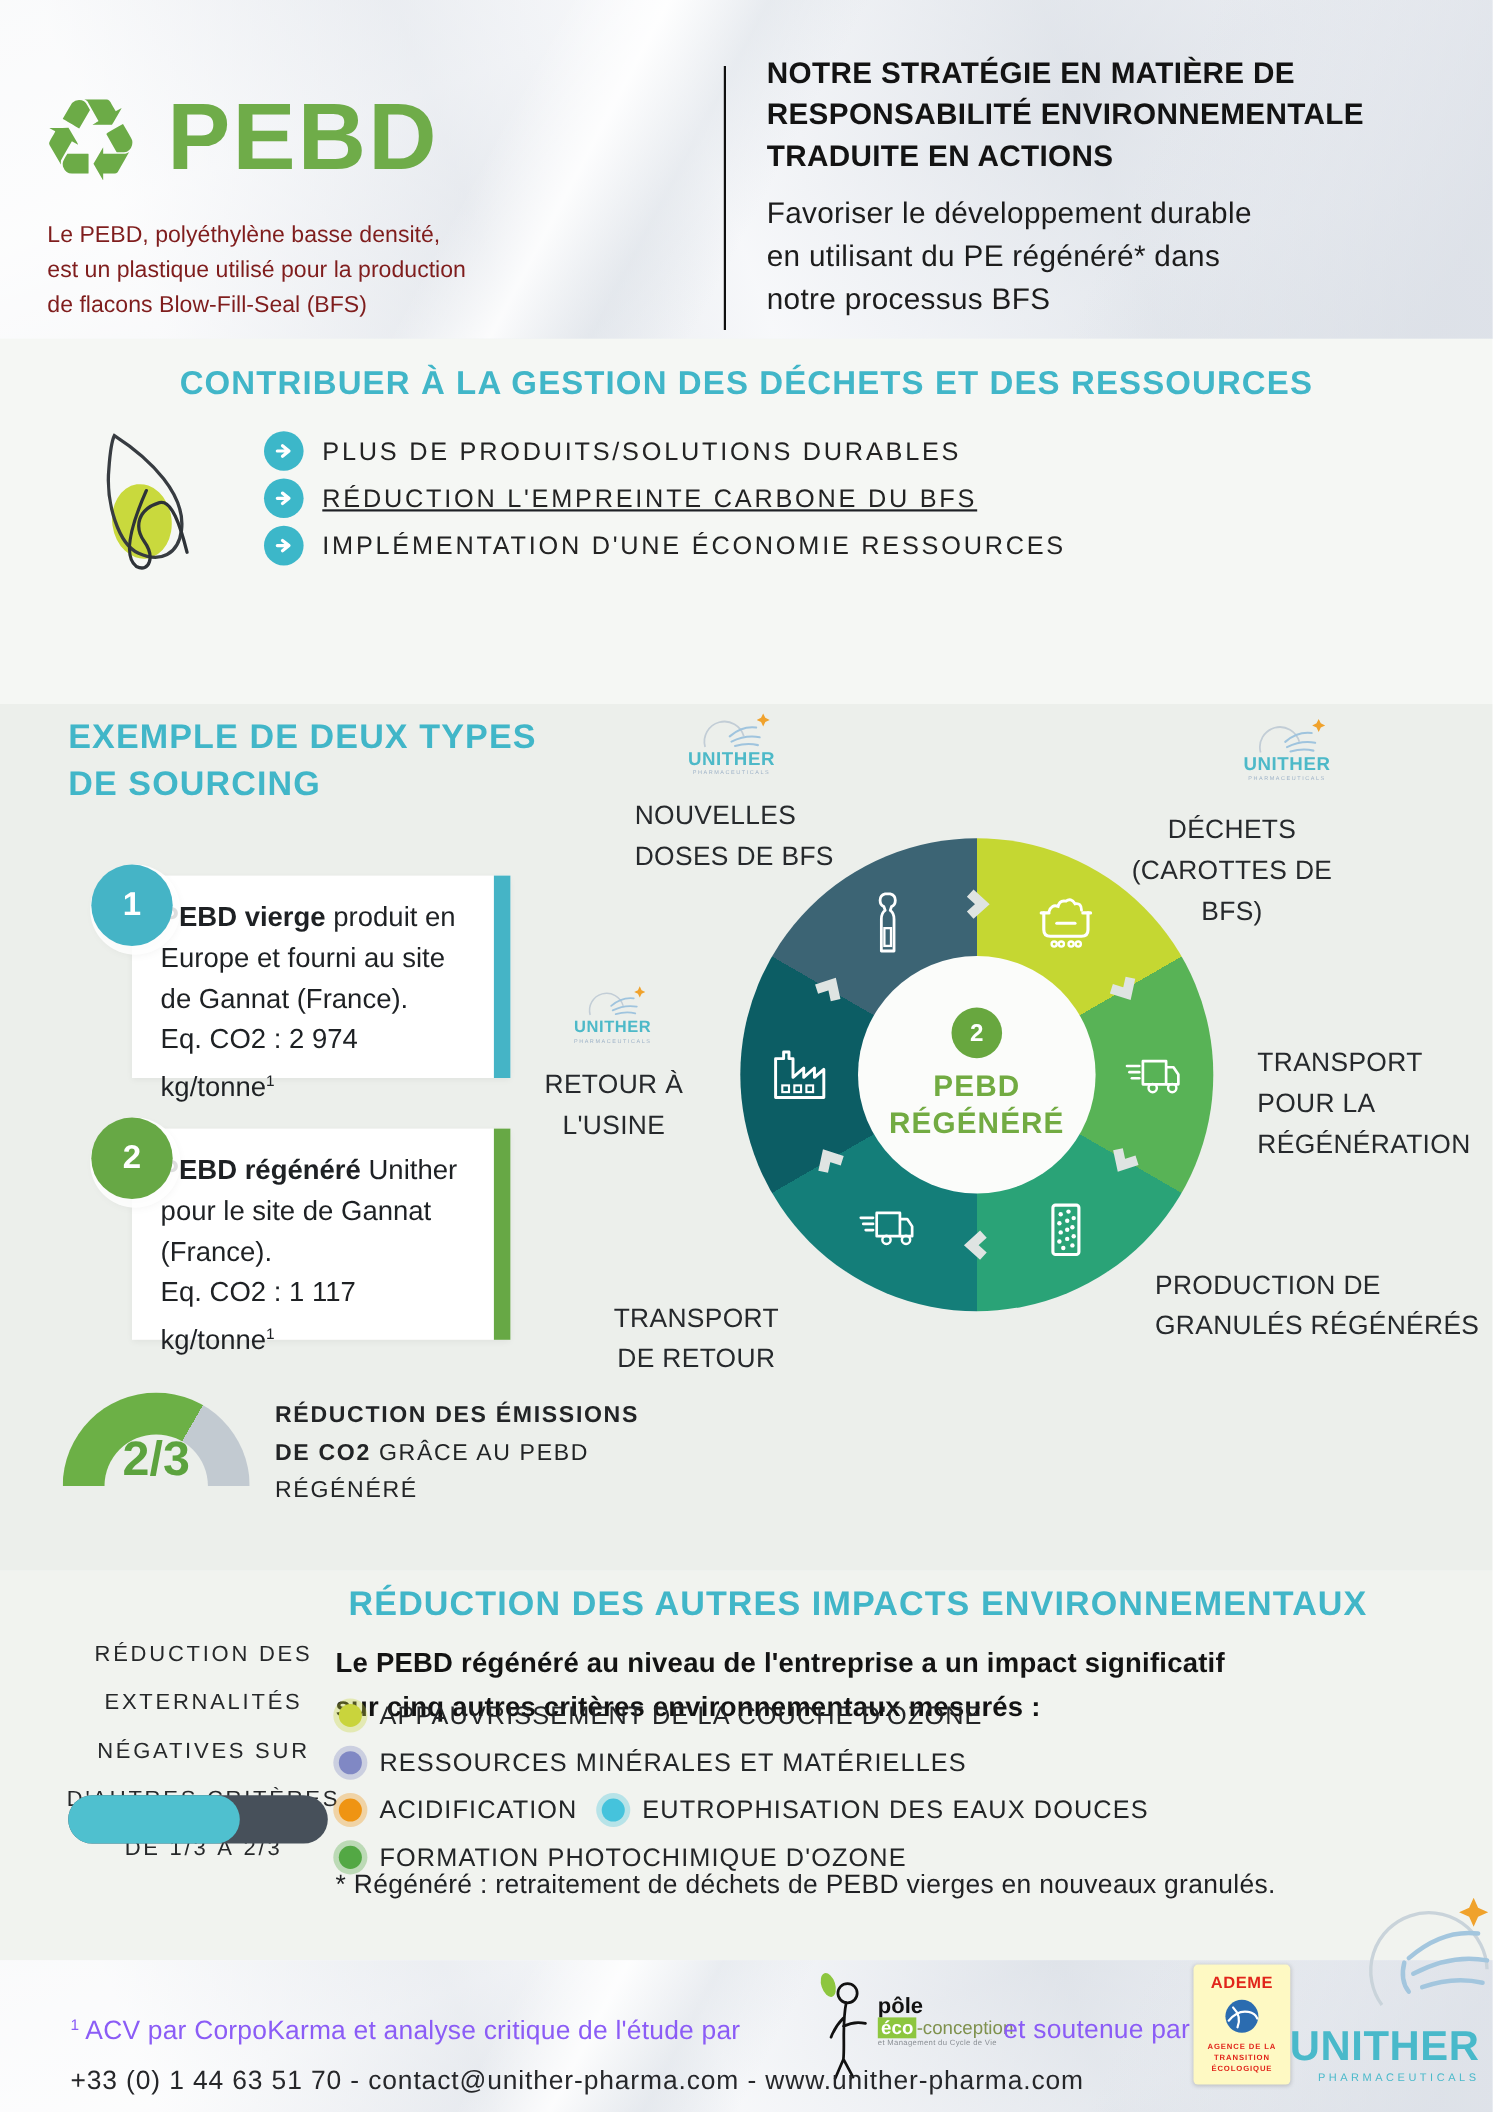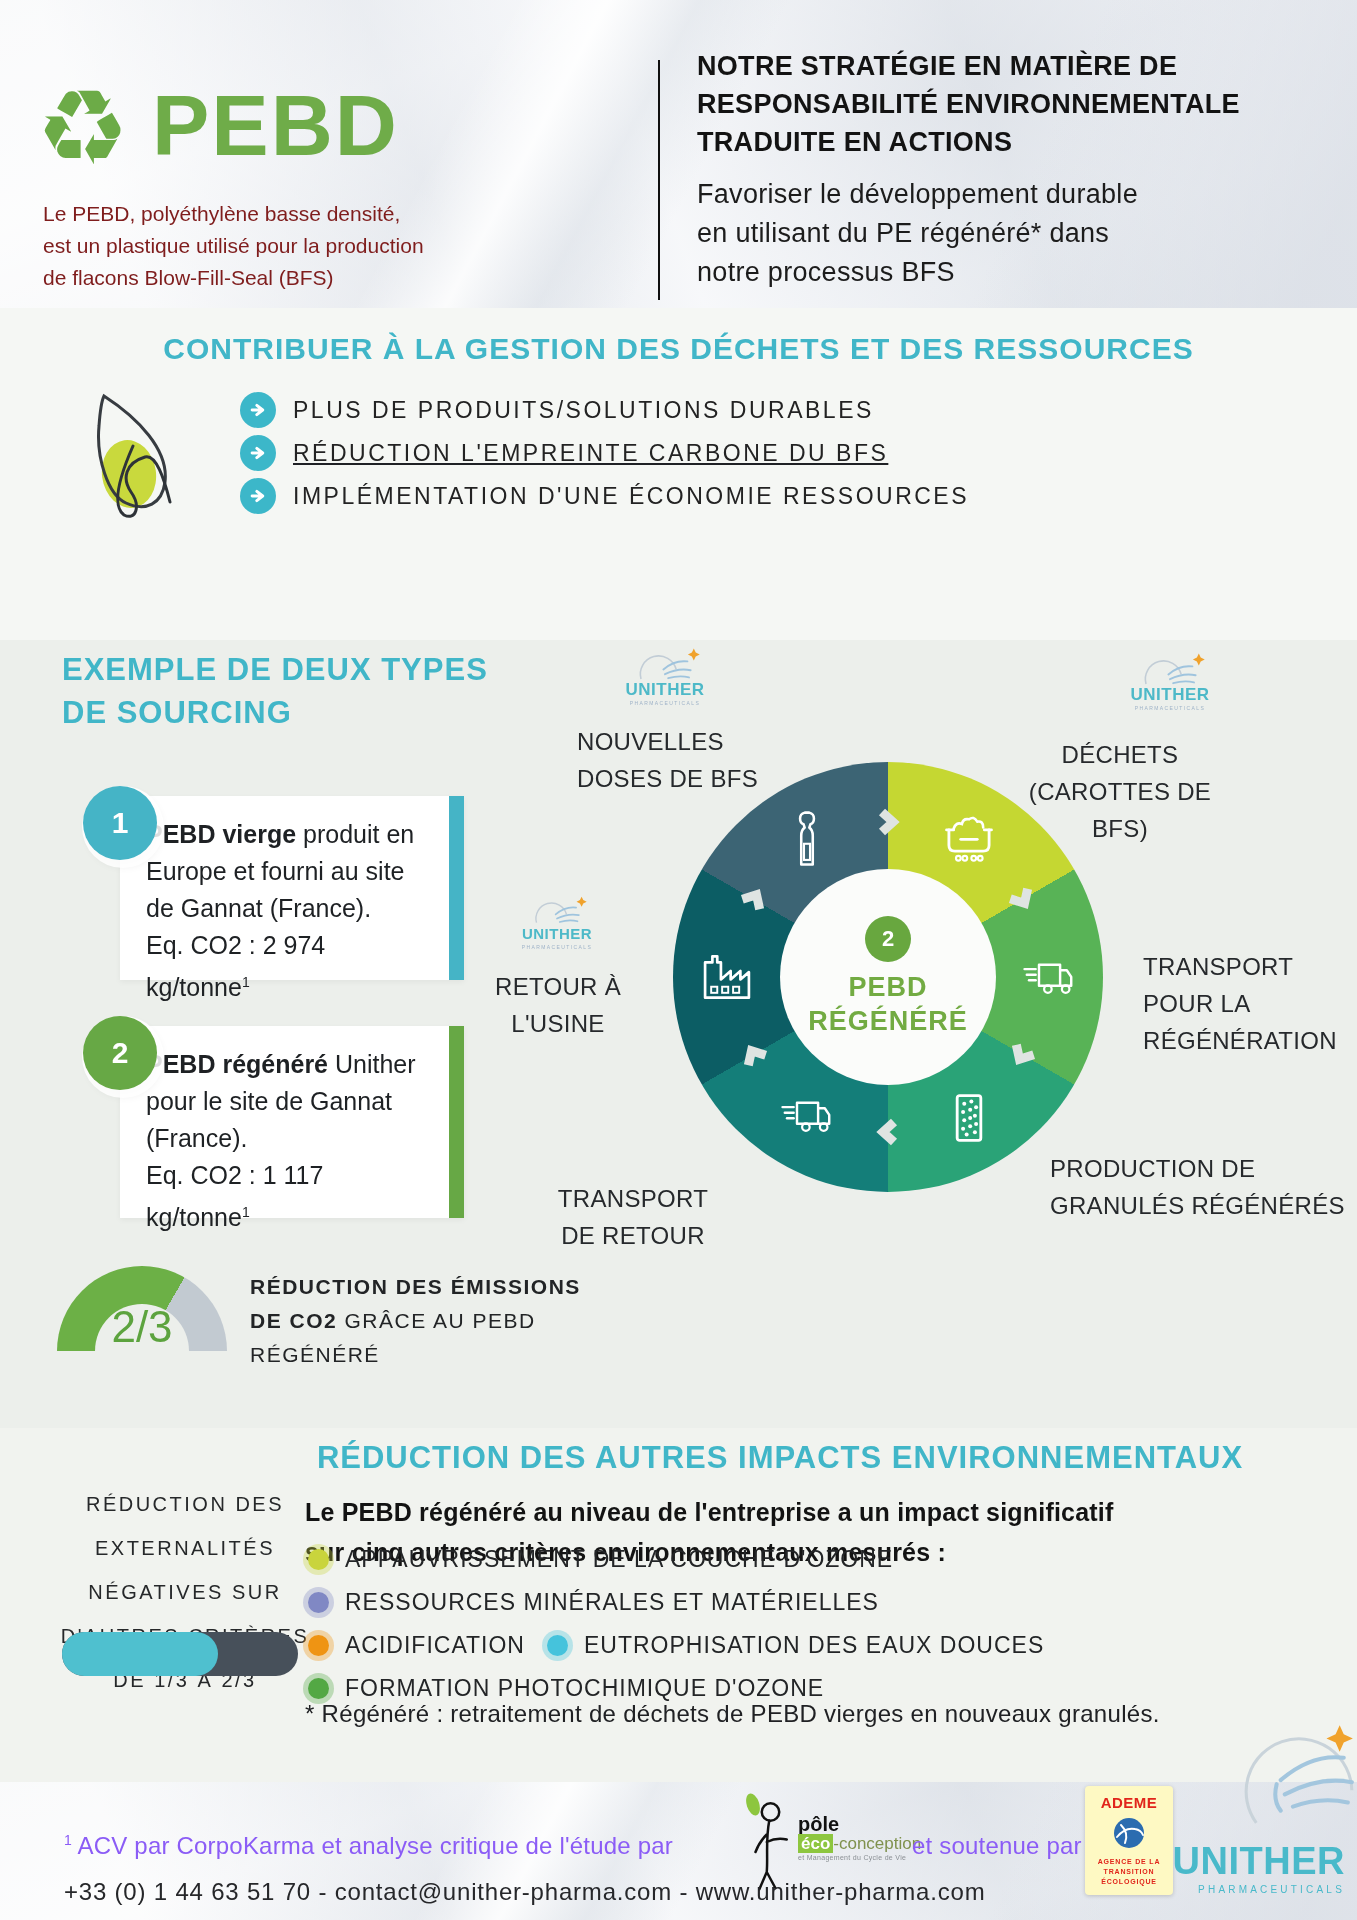--- a/index.html
+++ b/index.html
@@ -61,21 +61,21 @@
   .unither-mini .word{color:#4db9c8;font-weight:700;font-size:17px;letter-spacing:.5px;line-height:17px;}
   .unither-mini .sub{color:#9fb3c8;font-size:5px;letter-spacing:1.4px;margin-top:2px;}
   .unither-big{display:flex;flex-direction:column;align-items:flex-end;}
   .unither-big .word{color:#49b9ca;font-weight:700;font-size:38px;letter-spacing:.5px;line-height:38px;}
   .unither-big .sub{color:#49b9ca;font-size:10px;letter-spacing:3.2px;margin-top:4px;}
 
   
   .gauge-wrap{left:57px;top:1266px;width:170px;height:88px;overflow:hidden;}
   .gauge-arc{width:170px;height:170px;border-radius:50%;}
   .gauge-hole{position:absolute;left:38px;top:38px;width:94px;height:94px;border-radius:50%;background:#ecefeb;}
-  .gauge-value{color:#5ca33e;font-size:44px;font-weight:400;}
+  .gauge-value{color:#5ca33e;font-size:44px;font-weight:700;}
   .gauge-text{font-size:21px;line-height:34px;letter-spacing:1.5px;color:#222426;}
   .gauge-text b{font-weight:700;}
 
   
   .left-note{font-size:20px;line-height:44px;letter-spacing:2.5px;color:#26282a;text-align:center;}
   .pill{height:44px;border-radius:22px;position:relative;}
   .pill .fill{position:absolute;left:0;top:0;height:44px;border-radius:22px;}
   .impact-intro{font-size:25px;font-weight:700;line-height:40px;color:#131313;letter-spacing:.2px;}
   .crit-row{display:flex;align-items:center;gap:16px;}
   .crit-dot{width:21px;height:21px;border-radius:50%;flex:0 0 auto;}

